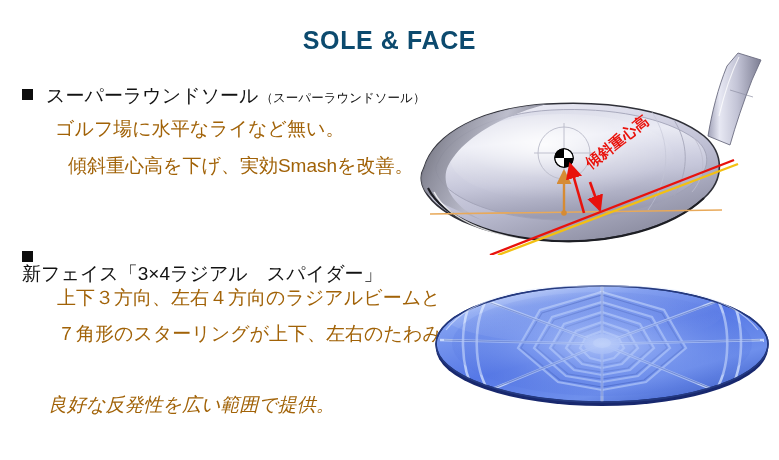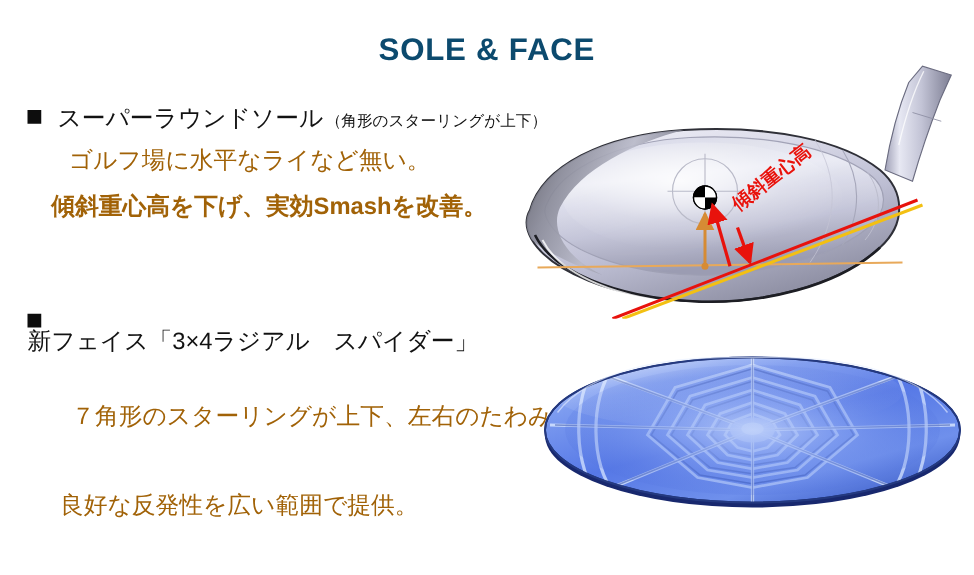--- a/index.html
+++ b/index.html
@@ -73,27 +73,27 @@
     position: absolute;
     font-size: 19px;
     color: #a16207;
     white-space: nowrap;
     line-height: 1.1;
   }
 
   
   .b1-head  { left: 22px;  top: 86px; }
   .b1-l1    { left: 55px;  top: 119px; }
-  .b1-l2    { left: 41px;  top: 156px; font-weight: bold; }
+  .b1-l2    { left: 68px;  top: 156px; }
   
   .b2-head  { left: 22px;  top: 253px; flex-direction: column; }
   .b2-l1    { left: 57px;  top: 288px; }
   .b2-l2    { left: 57px;  top: 324px; }
   .b2-l3    { left: 48px;  top: 361px; }
-  .b2-l4    { left: 48px;  top: 395px; }
+  .b2-l4    { left: 48px;  top: 395px; font-style: italic; }
 
   
   .sole-fig {
     position: absolute;
     left: 412px;
     top: 50px;
     width: 367px;
     height: 205px;
   }
   .sole-fig svg { display: block; }
@@ -128,29 +128,30 @@
 
 <div id="slide">
 
   <div class="slide-title">SOLE &amp; FACE</div>
 
   <div class="text-col">
 
     <div class="bullet-row b1-head">
       <span class="bullet-marker"></span>
       <span class="bullet-head">スーパーラウンドソール</span>
-      <span class="bullet-note">（角形のスターリングが上下）</span>
+      <span class="bullet-note">（スーパーラウンドソール）</span>
     </div>
     <div class="sub-line b1-l1">ゴルフ場に水平なライなど無い。</div>
     <div class="sub-line b1-l2">傾斜重心高を下げ、実効Smashを改善。</div>
 
     <div class="bullet-row b2-head">
       <span class="bullet-marker"></span>
       <span class="bullet-head">新フェイス「3×4ラジアル　スパイダー」</span>
     </div>
+    <div class="sub-line b2-l1">上下３方向、左右４方向のラジアルビームと</div>
     <div class="sub-line b2-l2">７角形のスターリングが上下、左右のたわみを</div>
     <div class="sub-line b2-l4">良好な反発性を広い範囲で提供。</div>
   </div>
 
   <div class="sole-fig">
     <svg width="367" height="205" viewBox="0 0 367 205" xmlns="http://www.w3.org/2000/svg">
       <defs>
         <linearGradient id="headTop" x1="0" y1="0" x2="0.25" y2="1">
           <stop offset="0%" stop-color="#d5d6e4"></stop>
           <stop offset="35%" stop-color="#ecedf6"></stop>

